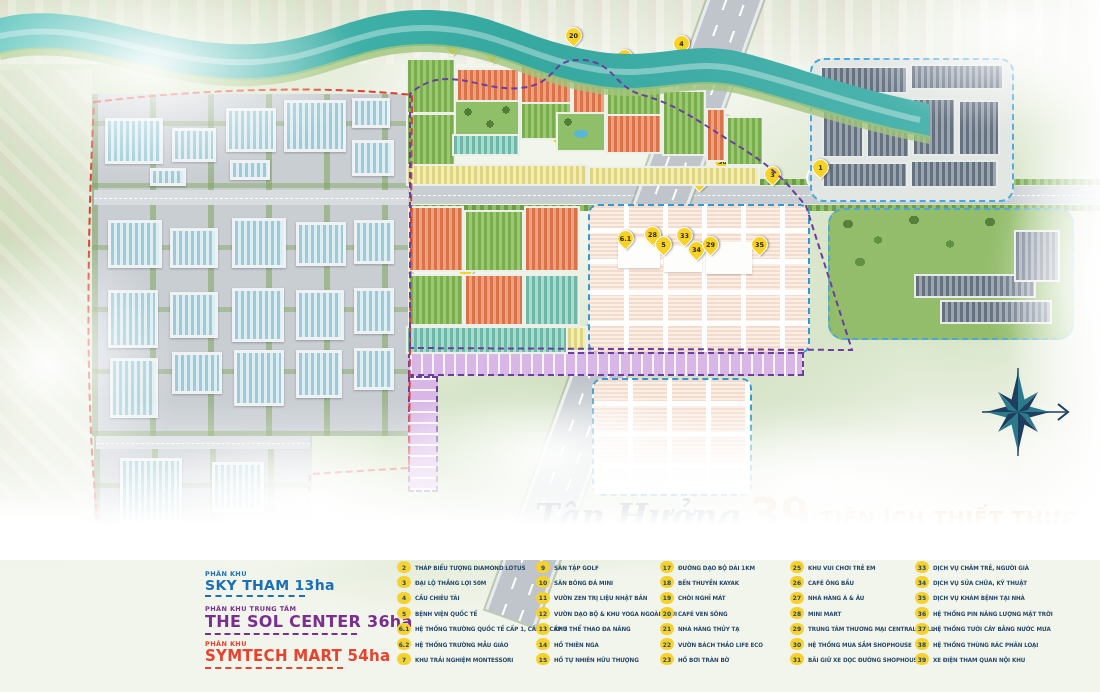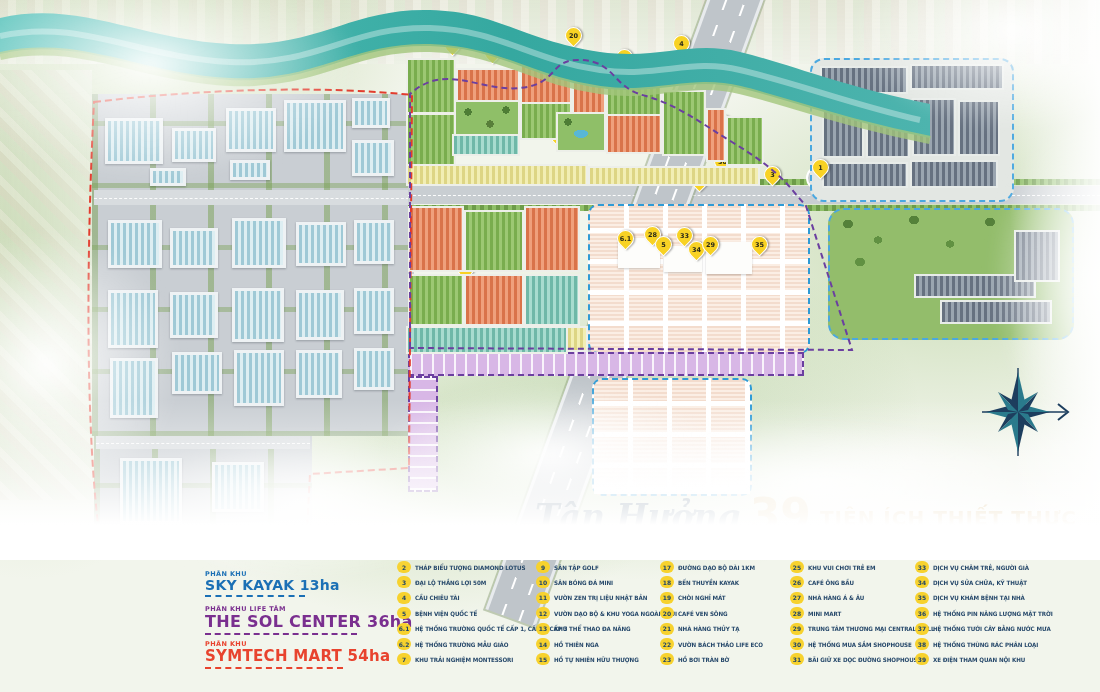--- a/index.html
+++ b/index.html
@@ -444,25 +444,25 @@
       <div class="blk g" style="left: 410px; top: 276px; width: 52px; height: 48px; position: absolute; z-index: 1;"></div>
       <div class="blk o" style="left: 466px; top: 276px; width: 56px; height: 48px; position: absolute; z-index: 1;"></div>
       <div class="blk t" style="left: 526px; top: 276px; width: 52px; height: 48px; position: absolute; z-index: 1;"></div>
       <div class="blk t" style="left: 408px; top: 328px; width: 158px; height: 24px; position: absolute; z-index: 1;"></div>
       <div class="blk y" style="left: 568px; top: 328px; width: 18px; height: 22px; position: absolute; z-index: 1;"></div>
     </div>
 
 
   <div class="zone-entry" style="top:570px">
     <div class="zone-sub" style="color: rgb(26, 111, 181);">PHÂN KHU</div>
-    <div class="zone-name" style="font-size: 14px; color: rgb(26, 111, 181);">SKY KAYAK 13ha</div>
+    <div class="zone-name" style="font-size: 14px; color: rgb(26, 111, 181);">SKY THAM 13ha</div>
     <div class="zone-dash" style="width: 100px; border-top-color: rgb(26, 111, 181);"></div>
   </div>
   <div class="zone-entry" style="top:605px">
-    <div class="zone-sub" style="color: rgb(122, 47, 143);">PHÂN KHU LIFE TÂM</div>
+    <div class="zone-sub" style="color: rgb(122, 47, 143);">PHÂN KHU TRUNG TÂM</div>
     <div class="zone-name" style="font-size: 16px; color: rgb(122, 47, 143);">THE SOL CENTER 36ha</div>
     <div class="zone-dash" style="width: 152px; border-top-color: rgb(122, 47, 143);"></div>
   </div>
   <div class="zone-entry" style="top:640px">
     <div class="zone-sub" style="color: rgb(232, 67, 46);">PHÂN KHU</div>
     <div class="zone-name" style="font-size: 15px; color: rgb(232, 67, 46);">SYMTECH MART 54ha</div>
     <div class="zone-dash" style="width: 138px; border-top-color: rgb(232, 67, 46);"></div>
   </div>
 
   <div class="title-row">

